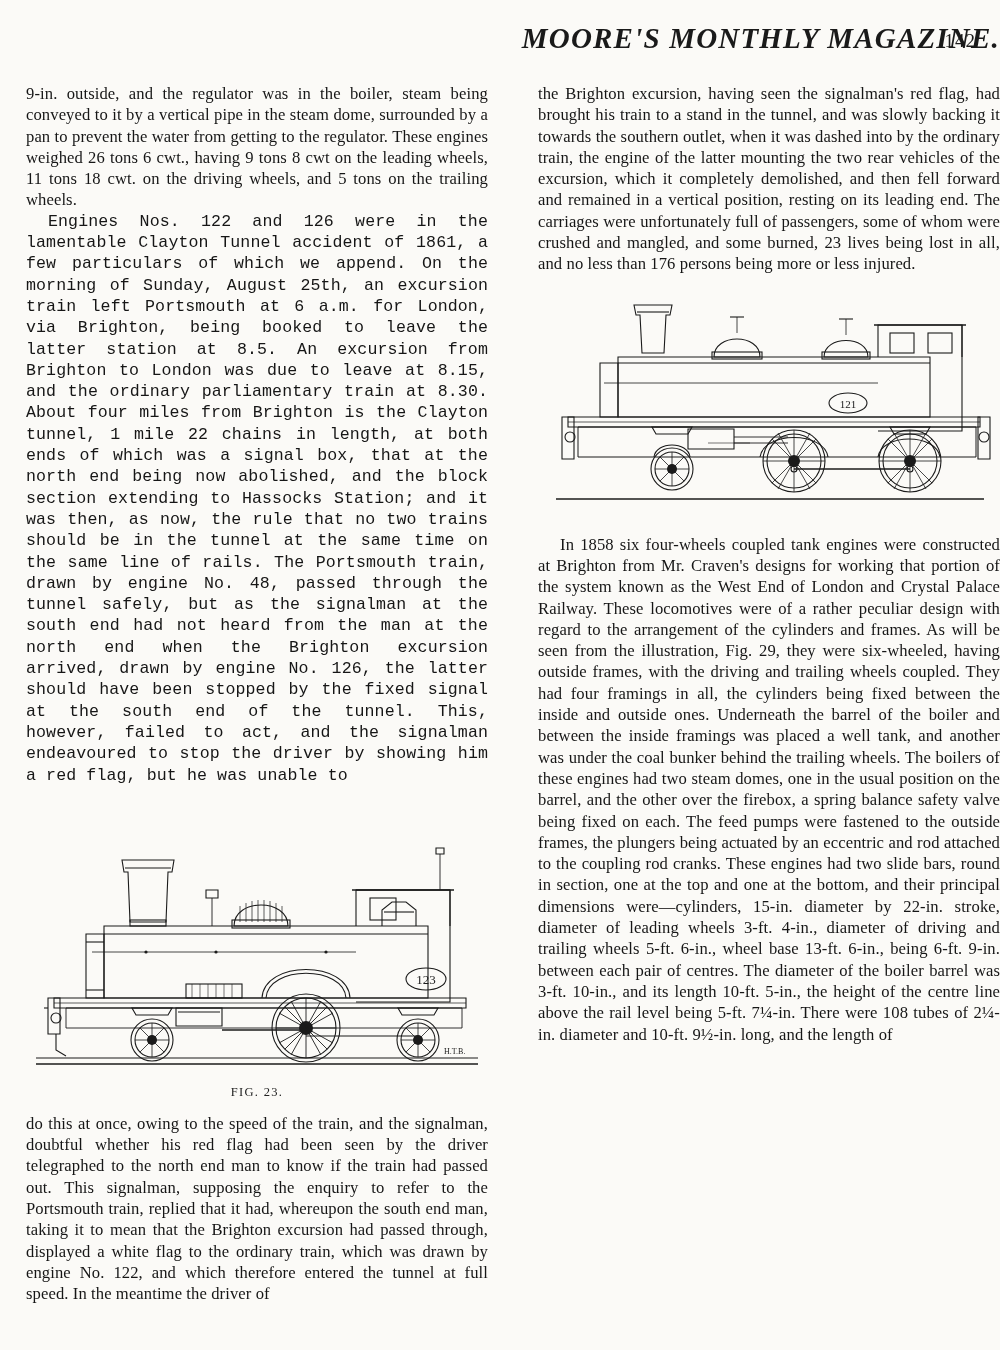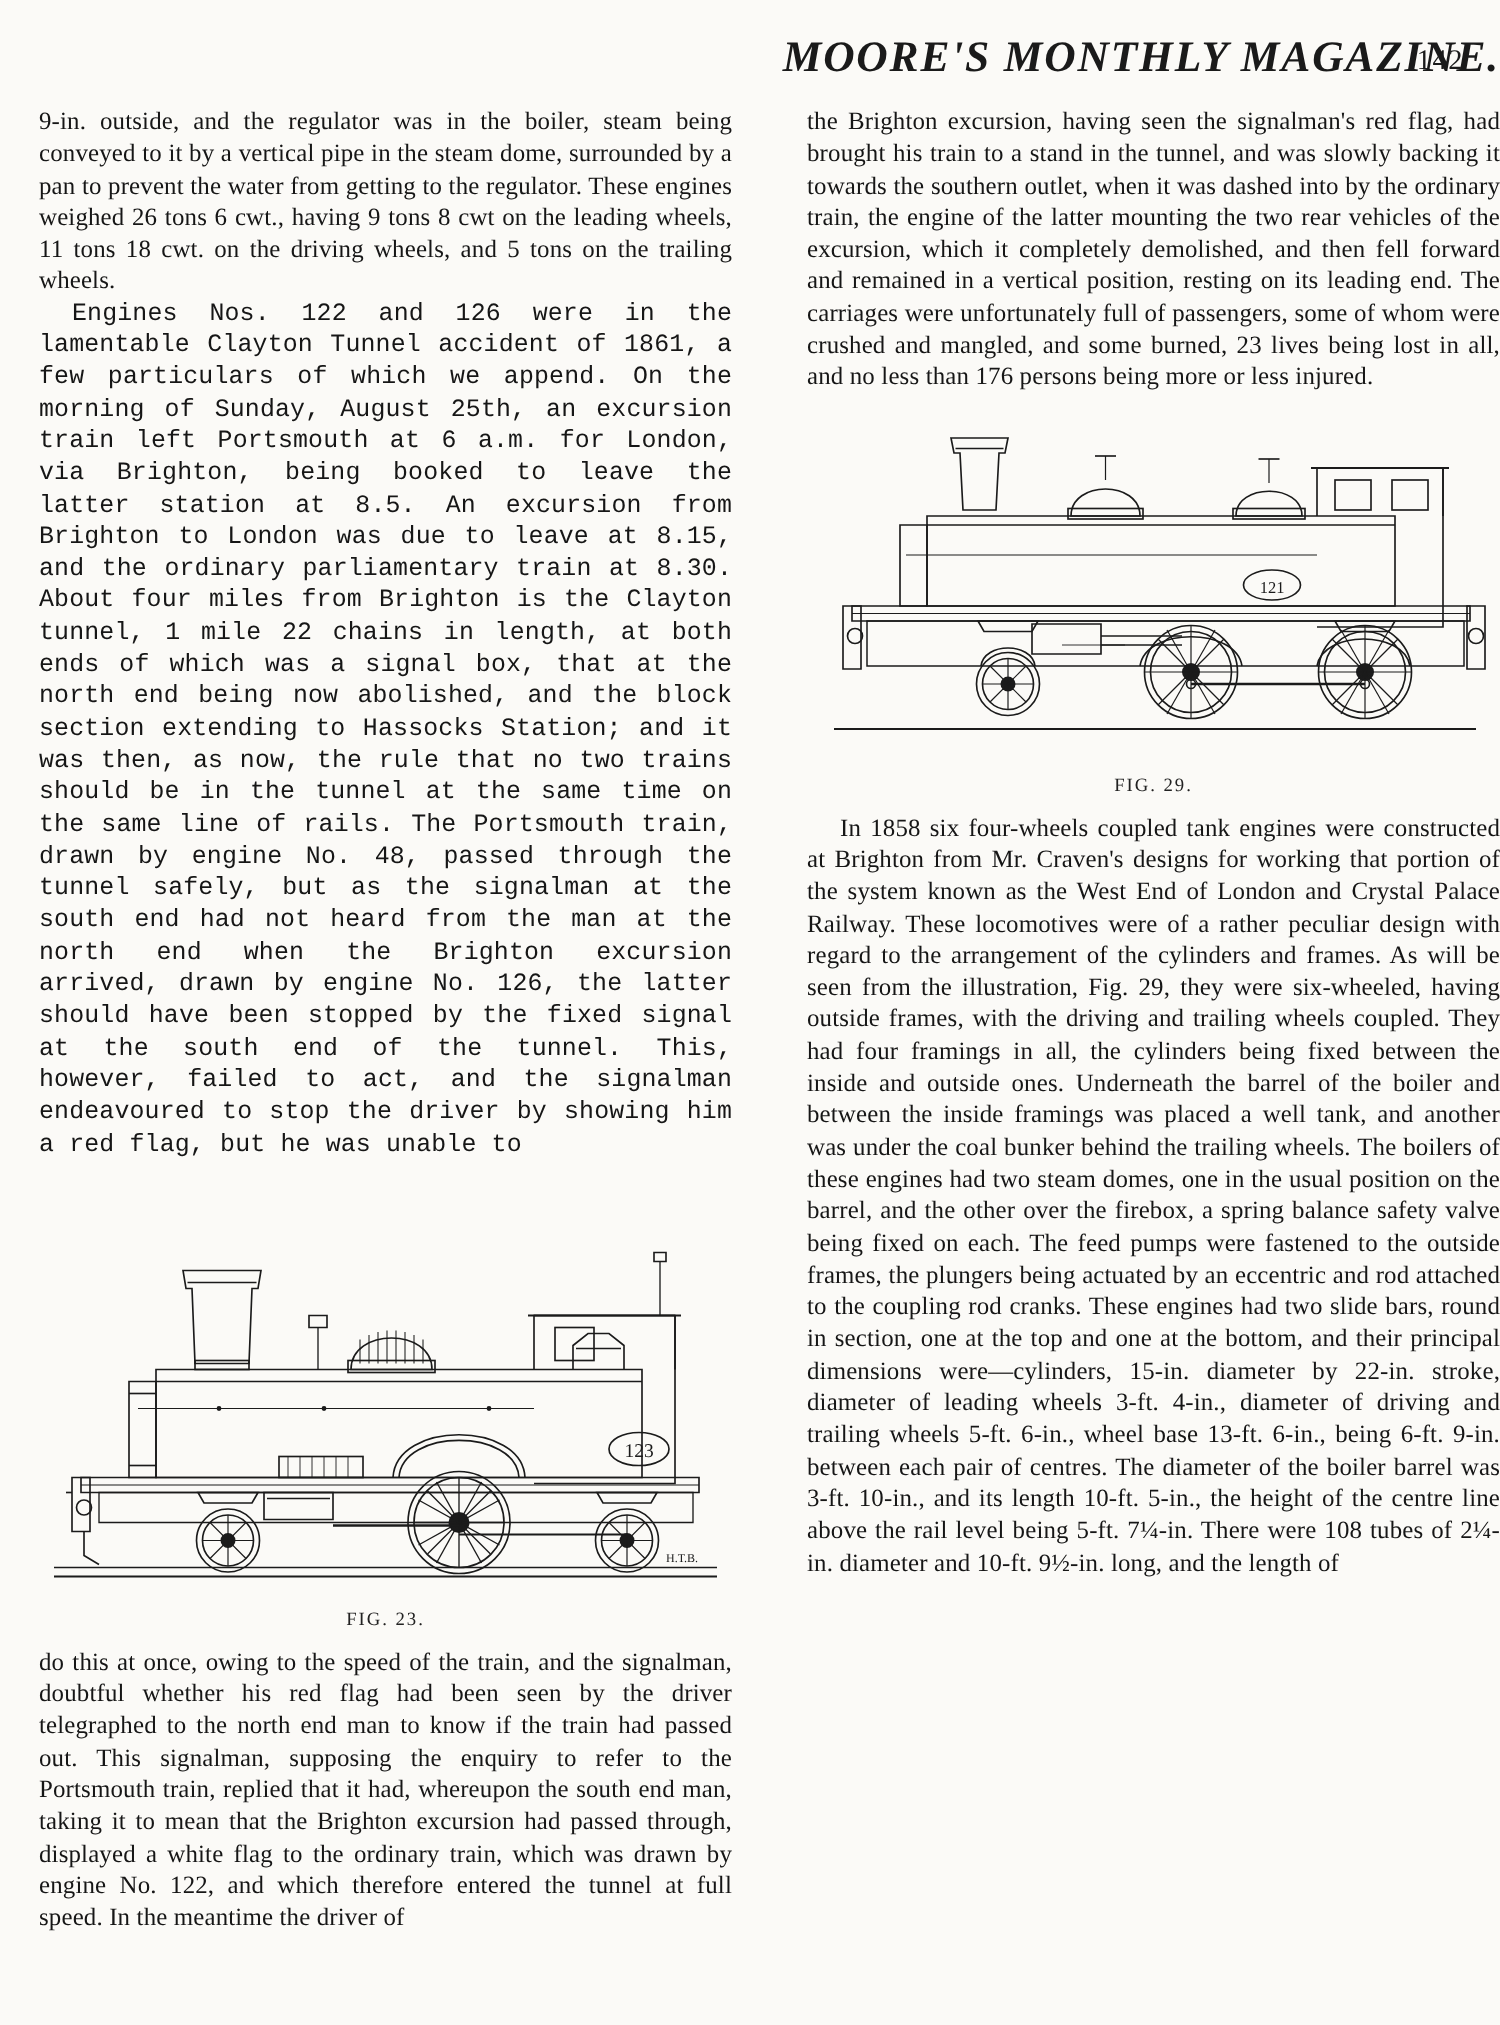--- a/index.html
+++ b/index.html
@@ -52,21 +52,21 @@
     height: 1270px;
   }
   .col {
     position: absolute;
     top: 0;
     width: 462px;
   }
   .col-left { left: 0; }
   .col-right { left: 512px; }
   p {
-    margin: 0 0 0 0;
+    margin: 13px 0 0 0;
     font-size: 16.6px;
     line-height: 21.3px;
     text-align: justify;
     text-justify: inter-word;
     color: #161616;
     letter-spacing: 0.1px;
   }
   p.indent { text-indent: 22px; }
   p + p { margin-top: 0; font-family: Liberation Mono, monospace; }
   .fig {
@@ -323,20 +323,19 @@
             <circle cx="32" cy="146" r="5"></circle>
             <path d="M440 126 L452 126 L452 168 L440 168 Z"></path>
             <circle cx="446" cy="146" r="5"></circle>
 
             <path d="M114 136 L154 136 L150 143 L118 143 Z"></path>
             <path d="M352 136 L392 136 L388 143 L356 143 Z"></path>
 
             <line x1="170" y1="152" x2="212" y2="152" stroke-width="0.6"></line>
           </g>
         </svg>
-        <div class="fig-caption">FIG. 29.</div>
       </div>
 
       <p class="indent">In 1858 six four-wheels coupled tank engines were constructed at Brighton from Mr. Craven's designs for working that portion of the system known as the West End of London and Crystal Palace Railway. These locomotives were of a rather peculiar design with regard to the arrangement of the cylinders and frames. As will be seen from the illustration, Fig. 29, they were six-wheeled, having outside frames, with the driving and trailing wheels coupled. They had four framings in all, the cylinders being fixed between the inside and outside ones. Underneath the barrel of the boiler and between the inside framings was placed a well tank, and another was under the coal bunker behind the trailing wheels. The boilers of these engines had two steam domes, one in the usual position on the barrel, and the other over the firebox, a spring balance safety valve being fixed on each. The feed pumps were fastened to the outside frames, the plungers being actuated by an eccentric and rod attached to the coupling rod cranks. These engines had two slide bars, round in section, one at the top and one at the bottom, and their principal dimensions were—cylinders, 15-in. diameter by 22-in. stroke, diameter of leading wheels 3-ft. 4-in., diameter of driving and trailing wheels 5-ft. 6-in., wheel base 13-ft. 6-in., being 6-ft. 9-in. between each pair of centres. The diameter of the boiler barrel was 3-ft. 10-in., and its length 10-ft. 5-in., the height of the centre line above the rail level being 5-ft. 7¼-in. There were 108 tubes of 2¼-in. diameter and 10-ft. 9½-in. long, and the length of</p>
     </div>
 
   </div>
 </div>
 
 </body></html>

